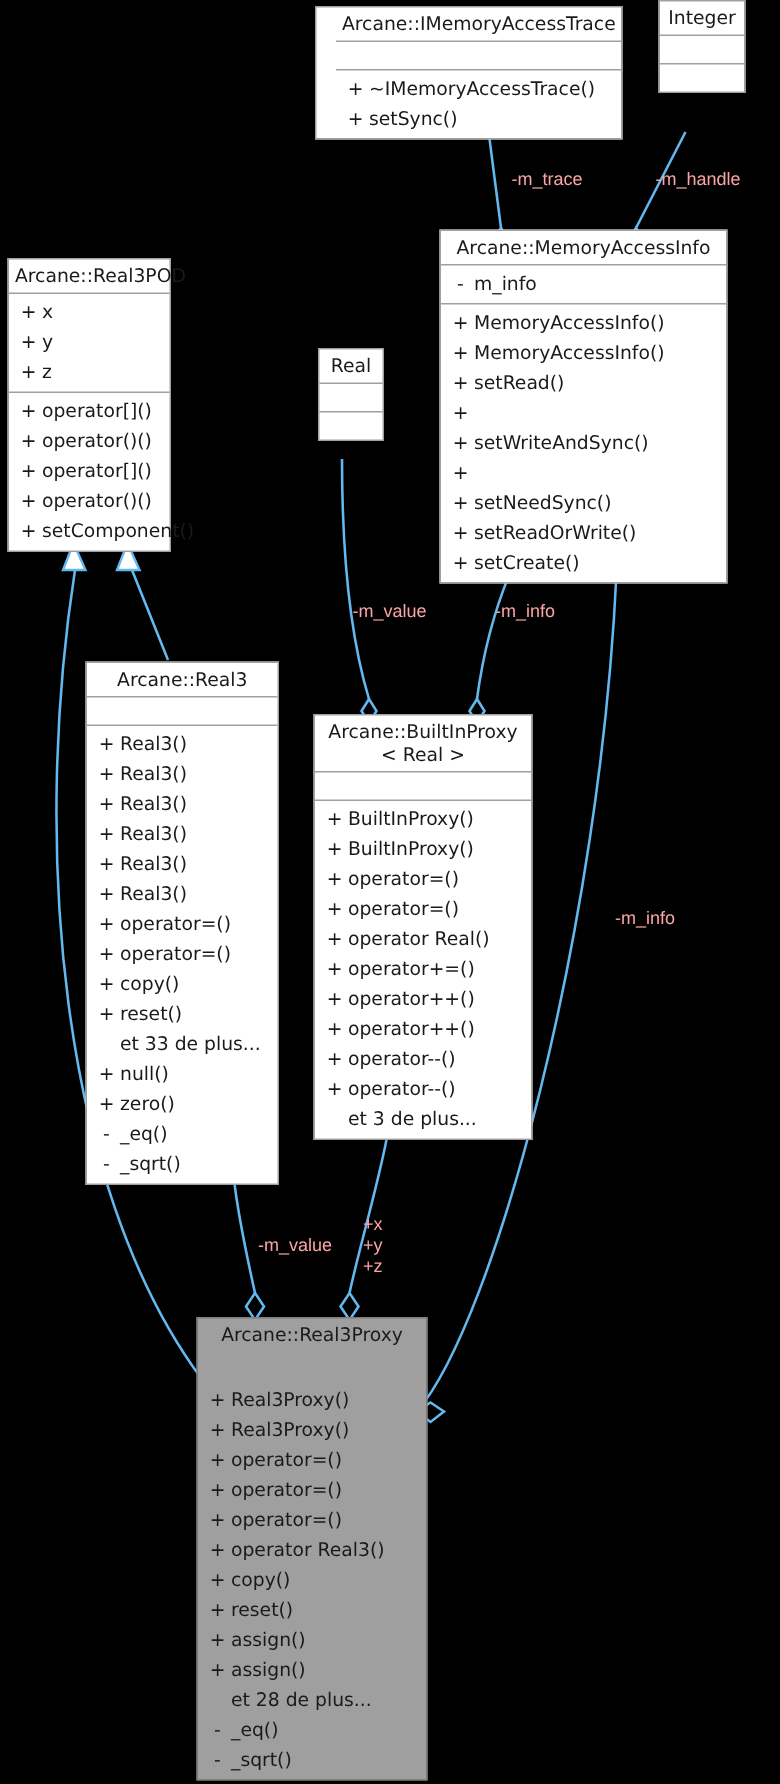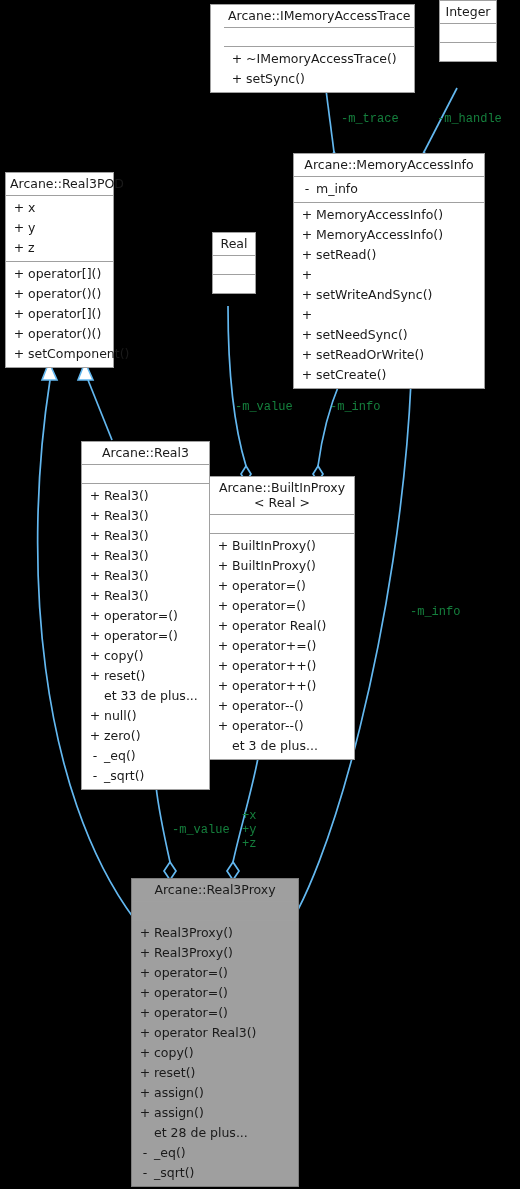--- a/index.html
+++ b/index.html
@@ -79,25 +79,25 @@
     flex: 1 1 auto;
   }
   
   .node.small .title {
     border-bottom: 1px solid #a0a0a0;
   }
   
   .edge-label {
     position: absolute;
     z-index: 3;
-    color: #15803d;
+    color: #fca5a5;
     font-size: 12px;
     line-height: 14px;
     white-space: pre-line;
-    font-family: Liberation Mono, monospace;
+    font-family: Liberation Sans, sans-serif;
   }
 </style>
 </head>
 <body>
 
 <div id="diagram-root">
 
   <svg id="edges" viewBox="0 0 520 1189" width="520" height="1189">
     <defs>
       <style>
@@ -250,21 +250,21 @@
         </div>
     </div>
   </div>
 
   <div class="node small" style="left:212px; top:232px; width:44px;">
     <div class="title">Real</div>
     <div class="compartment empty"></div>
     <div class="compartment empty"></div>
   </div>
 
-  <div class="node" style="left:57px; top:441px; width:129px;margin-left:24px;">
+  <div class="node" style="left:57px; top:441px; width:129px;">
     <div class="title">Arcane::Real3</div>
     <div class="compartment empty"></div>
     <div class="compartment">
       <div class="member">
           <span class="vis">+</span>
           <span class="mname">Real3()</span>
         </div>
       <div class="member">
           <span class="vis">+</span>
           <span class="mname">Real3()</span>
@@ -369,21 +369,21 @@
           <span class="vis">+</span>
           <span class="mname">operator--()</span>
         </div>
       <div class="member">
           <span class="vis"></span>
           <span class="mname">et 3 de plus...</span>
         </div>
     </div>
   </div>
 
-  <div class="node focus" style="left:131px; top:878px; width:168px;">
+  <div class="node focus" style="left:131px; top:878px; width:154px;">
     <div class="title">Arcane::Real3Proxy</div>
     <div class="compartment empty"></div>
     <div class="compartment">
       <div class="member">
           <span class="vis">+</span>
           <span class="mname">Real3Proxy()</span>
         </div>
       <div class="member">
           <span class="vis">+</span>
           <span class="mname">Real3Proxy()</span>

